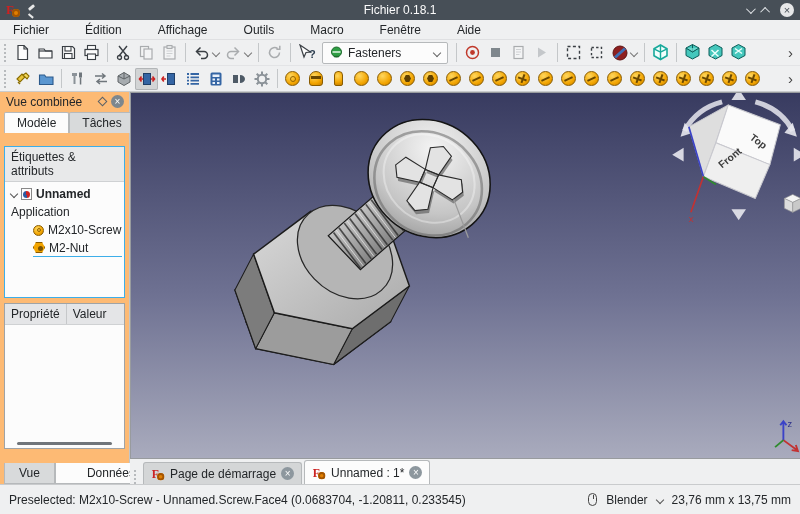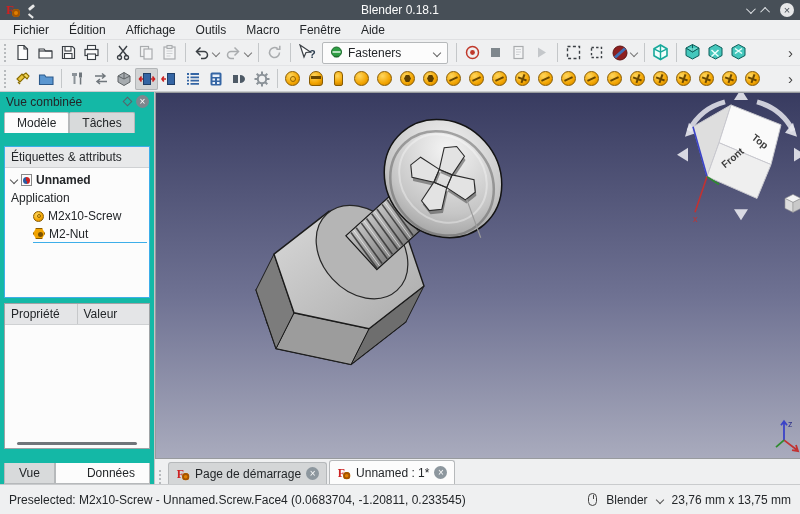--- a/index.html
+++ b/index.html
@@ -26,21 +26,21 @@
   .pin-ic::after { content:""; position:absolute; left:2px; bottom:0px; width:6px; height:1.5px;
                    background:#e8e8e8; transform:rotate(40deg); }
   .chev { width:7px; height:7px; border-right:1.6px solid #dfe2e5; border-bottom:1.6px solid #dfe2e5;
           display:inline-block; }
   .chev.down { transform:rotate(45deg) translateY(-2px); }
   .chev.up { transform:rotate(-135deg) translateY(-2px); }
   .win-close { width:14px; height:14px; border-radius:50%; background:#e6e7e8; color:#474f57;
                display:flex; align-items:center; justify-content:center; font-size:11px; line-height:1; }
 
   
-  .menubar { height:20px; display:flex; align-items:center; padding:0 4px; gap:2px;
+  .menubar { height:20px; display:flex; align-items:center; padding:0 4px; gap:18px;
              background:#eff0f1; border-bottom:1px solid #dfe0e2; }
   .menu-item { padding:2px 9px; border-radius:2px; }
 
   
   .toolbar { height:26px; display:flex; align-items:center; padding:0 2px; background:#eff0f1;
              position:relative; }
   .toolbar.r1 { border-bottom:1px solid #e3e4e6; }
   .toolbar.r2 { border-bottom:1px solid #c9cbcd; }
   .grip { width:5px; height:18px; margin:0 2px; border-left:2px dotted #b7babd; }
   .tsep { width:1px; height:19px; background:#c4c7c9; margin:0 4px; }
@@ -71,21 +71,21 @@
                            margin-top:-1px; background:#6b4800; transform:rotate(-25deg); }
   .ficon.v-cross b::after { content:""; position:absolute; inset:0;
         background:linear-gradient(#6b4800,#6b4800) center/9px 2px no-repeat,
                    linear-gradient(#6b4800,#6b4800) center/2px 9px no-repeat; transform:rotate(20deg); }
   .ficon.v-socket b::after { content:""; position:absolute; left:50%; top:50%; width:7px; height:7px;
         margin:-3.5px 0 0 -3.5px; background:#5f4000;
         clip-path:polygon(25% 0,75% 0,100% 50%,75% 100%,25% 100%,0 50%); }
 
   
   .main { height:392px; display:flex; }
-  .dock { width:155px; background:#14b8a6; border-right:1px solid #c2c5c7; display:flex;
+  .dock { width:130px; background:#fdba74; border-right:1px solid #c2c5c7; display:flex;
           flex-direction:column; }
   .dock-title { height:17px; display:flex; align-items:center; padding:2px 5px 0 6px; gap:5px; }
   .dock-title .lbl { flex:1; }
   .float-ic { width:7px; height:7px; border:1.2px solid #5a6167; transform:rotate(45deg); }
   .dock-close { width:13px; height:13px; border-radius:50%; background:#7d8архив;
                 background:#7d878e; color:#fff; font-size:10px; line-height:13px; text-align:center; }
   .dock-tabs { display:flex; padding:3px 4px 13px 4px; gap:0; }
   .dtab { padding:3px 12px; border:1px solid #b6b9bb; border-bottom:none; background:#d8dadb;
           border-radius:2px 2px 0 0; }
   .dtab.active { background:#fcfcfc; position:relative; z-index:2; }
@@ -148,21 +148,21 @@
 <div class="app">
 
   <div class="titlebar">
     <div class="t-left">
       <span class="fc-logo">
           <span class="f">F</span>
           <span class="gear"></span>
         </span>
       <span class="pin-ic"></span>
     </div>
-    <div class="t-title">Blender 0.18.1</div>
+    <div class="t-title">Fichier 0.18.1</div>
     <div class="t-right">
       <span class="chev down"></span>
       <span class="chev up"></span>
       <span class="win-close">×</span>
     </div>
   </div>
 
   <div class="menubar">
     <span class="menu-item">Fichier</span>
     <span class="menu-item">Édition</span>

